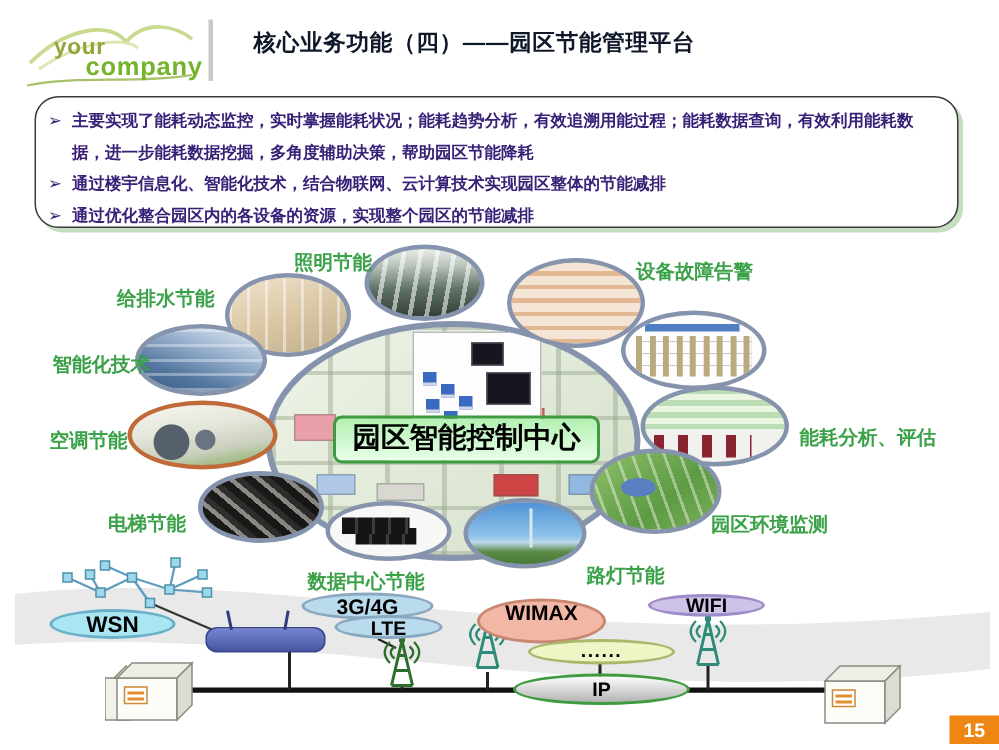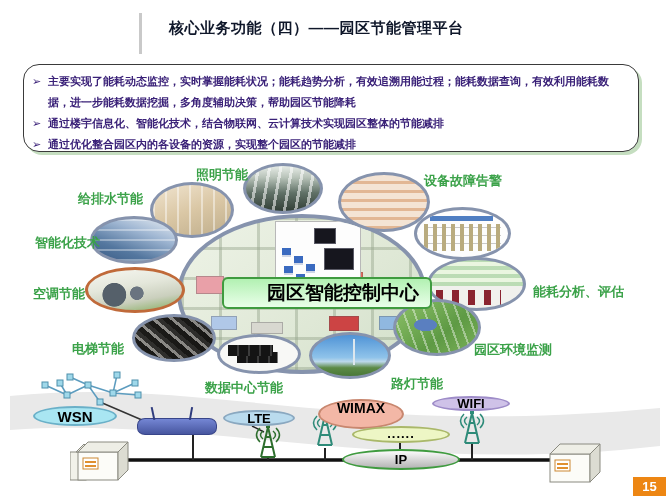--- a/index.html
+++ b/index.html
@@ -38,21 +38,21 @@
       linear-gradient(140deg,#eef3e7,#dfe8d6 60%,#d2e0ca);
   }
   .bld{position:absolute;border:1px solid rgba(90,90,90,.35);}
   #ctrl-panel{position:absolute;left:94px;top:3px;width:84px;height:64px;background:#fdfdfd;border:1px solid #b8b8b8;z-index:2;}
   .mon{position:absolute;background:#16161e;border:1px solid #5a5a66;}
   .pc{position:absolute;width:9px;height:7px;background:#3a6ac0;border-bottom:2px solid #cfd6e6;}
   #center-label{
     position:absolute;left:222px;top:277px;width:174px;height:28px;z-index:6;
     border:2px solid #3f9b3f;border-radius:6px;
     background:linear-gradient(180deg,#b2f1b2,#e9ffe9);
-    color:#000;font-size:19px;font-weight:bold;text-align:center;line-height:27px;padding-left:32px;
+    color:#000;font-size:19px;font-weight:bold;text-align:center;line-height:27px;
   }
   
   .p-lighting{background-image:repeating-linear-gradient(100deg,rgba(255,255,255,.55) 0 3px,rgba(255,255,255,0) 3px 11px),linear-gradient(180deg,#e7ece7 0%,#b9c4ba 25%,#5f7066 60%,#323f37 100%);}
   .p-water{background-image:repeating-linear-gradient(90deg,rgba(255,255,255,.45) 0 2px,transparent 2px 12px),linear-gradient(160deg,#f0e4cf,#dac7a5 50%,#bfae8c);}
   .p-fault{background-image:repeating-linear-gradient(180deg,#f4e4d4 0 6px,#e2b794 6px 9px);}
   .p-heating{background-image:repeating-linear-gradient(0deg,rgba(255,255,255,.35) 0 2px,transparent 2px 10px),linear-gradient(200deg,#e8eef4 0%,#9fb6d2 35%,#54779f 70%,#3a5c86 100%);}
   .p-monitoring{background:#fdfdfd;}
   .p-monitoring::before{content:"";position:absolute;left:14%;top:12%;width:70%;height:5px;background:#4f7ec2;}
   .p-monitoring::after{content:"";position:absolute;left:8%;top:30%;width:84%;height:58%;
     background-image:repeating-linear-gradient(90deg,#b9ab7e 0 4px,transparent 4px 9px),repeating-linear-gradient(0deg,transparent 0 7px,#c9c9c9 7px 8px);}
@@ -79,20 +79,29 @@
   #router{position:absolute;left:137px;top:418px;width:78px;height:15px;background:linear-gradient(180deg,#7486d4,#47569f);border-radius:8px/7px;border:1px solid #38458a;z-index:4;}
   .antenna{position:absolute;width:2px;height:13px;background:#2f3c7e;top:-12px;}
   .server{position:absolute;z-index:4;}
   #page-num{position:absolute;left:633px;top:477px;width:33px;height:19px;background:#ed8613;color:#fff;font-size:13px;font-weight:bold;text-align:center;line-height:19px;z-index:7;}
 </style>
 </head>
 <body>
 
 <div id="slide">
 
+  <div id="logo">
+    <svg width="122" height="54">
+      <path d="M8,36 C32,12 62,8 72,22 C86,6 106,12 116,20" fill="none" stroke="#c8da8e" stroke-width="2.5"></path>
+      <path d="M14,40 C40,22 70,18 80,26" fill="none" stroke="#dce8b4" stroke-width="2"></path>
+      <path d="M6,51 C40,44 80,50 116,44" fill="none" stroke="#a8c06a" stroke-width="1.5"></path>
+    </svg>
+    <span class="logo-your">your</span>
+    <span class="logo-company">company</span>
+  </div>
   <div id="header-divider"></div>
   <div id="page-title">核心业务功能（四）——园区节能管理平台</div>
 
   <div id="summary-box">
     <div class="bullet-row">
       <span class="bullet-marker">➢</span>
       <span class="bullet-text">主要实现了能耗动态监控，实时掌握能耗状况；能耗趋势分析，有效追溯用能过程；能耗数据查询，有效利用能耗数据，进一步能耗数据挖掘，多角度辅助决策，帮助园区节能降耗</span>
     </div>
     <div class="bullet-row">
       <span class="bullet-marker">➢</span>
@@ -201,20 +210,21 @@
   <div class="sat-label" style="left:424px;top:172px;">设备故障告警</div>
   <div class="sat-label" style="left:35px;top:234px;">智能化技术</div>
   <div class="sat-label" style="left:33px;top:285px;">空调节能</div>
   <div class="sat-label" style="left:533px;top:283px;">能耗分析、评估</div>
   <div class="sat-label" style="left:72px;top:340px;">电梯节能</div>
   <div class="sat-label" style="left:474px;top:341px;">园区环境监测</div>
   <div class="sat-label" style="left:205px;top:379px;">数据中心节能</div>
   <div class="sat-label" style="left:391px;top:375px;">路灯节能</div>
 
   <div class="cloud" id="cloud-wsn">WSN</div>
+  <div class="cloud" id="cloud-3g4g">3G/4G</div>
   <div class="cloud" id="cloud-lte">LTE</div>
   <div class="cloud" id="cloud-wimax">WIMAX</div>
   <div class="cloud" id="cloud-wifi">WIFI</div>
   <div class="cloud" id="cloud-dots">......</div>
   <div class="cloud" id="cloud-ip">IP</div>
 
   <div id="router">
     <div class="antenna" style="left:14px;transform:rotate(-12deg);"></div>
     <div class="antenna" style="left:52px;transform:rotate(10deg);"></div>
   </div>

